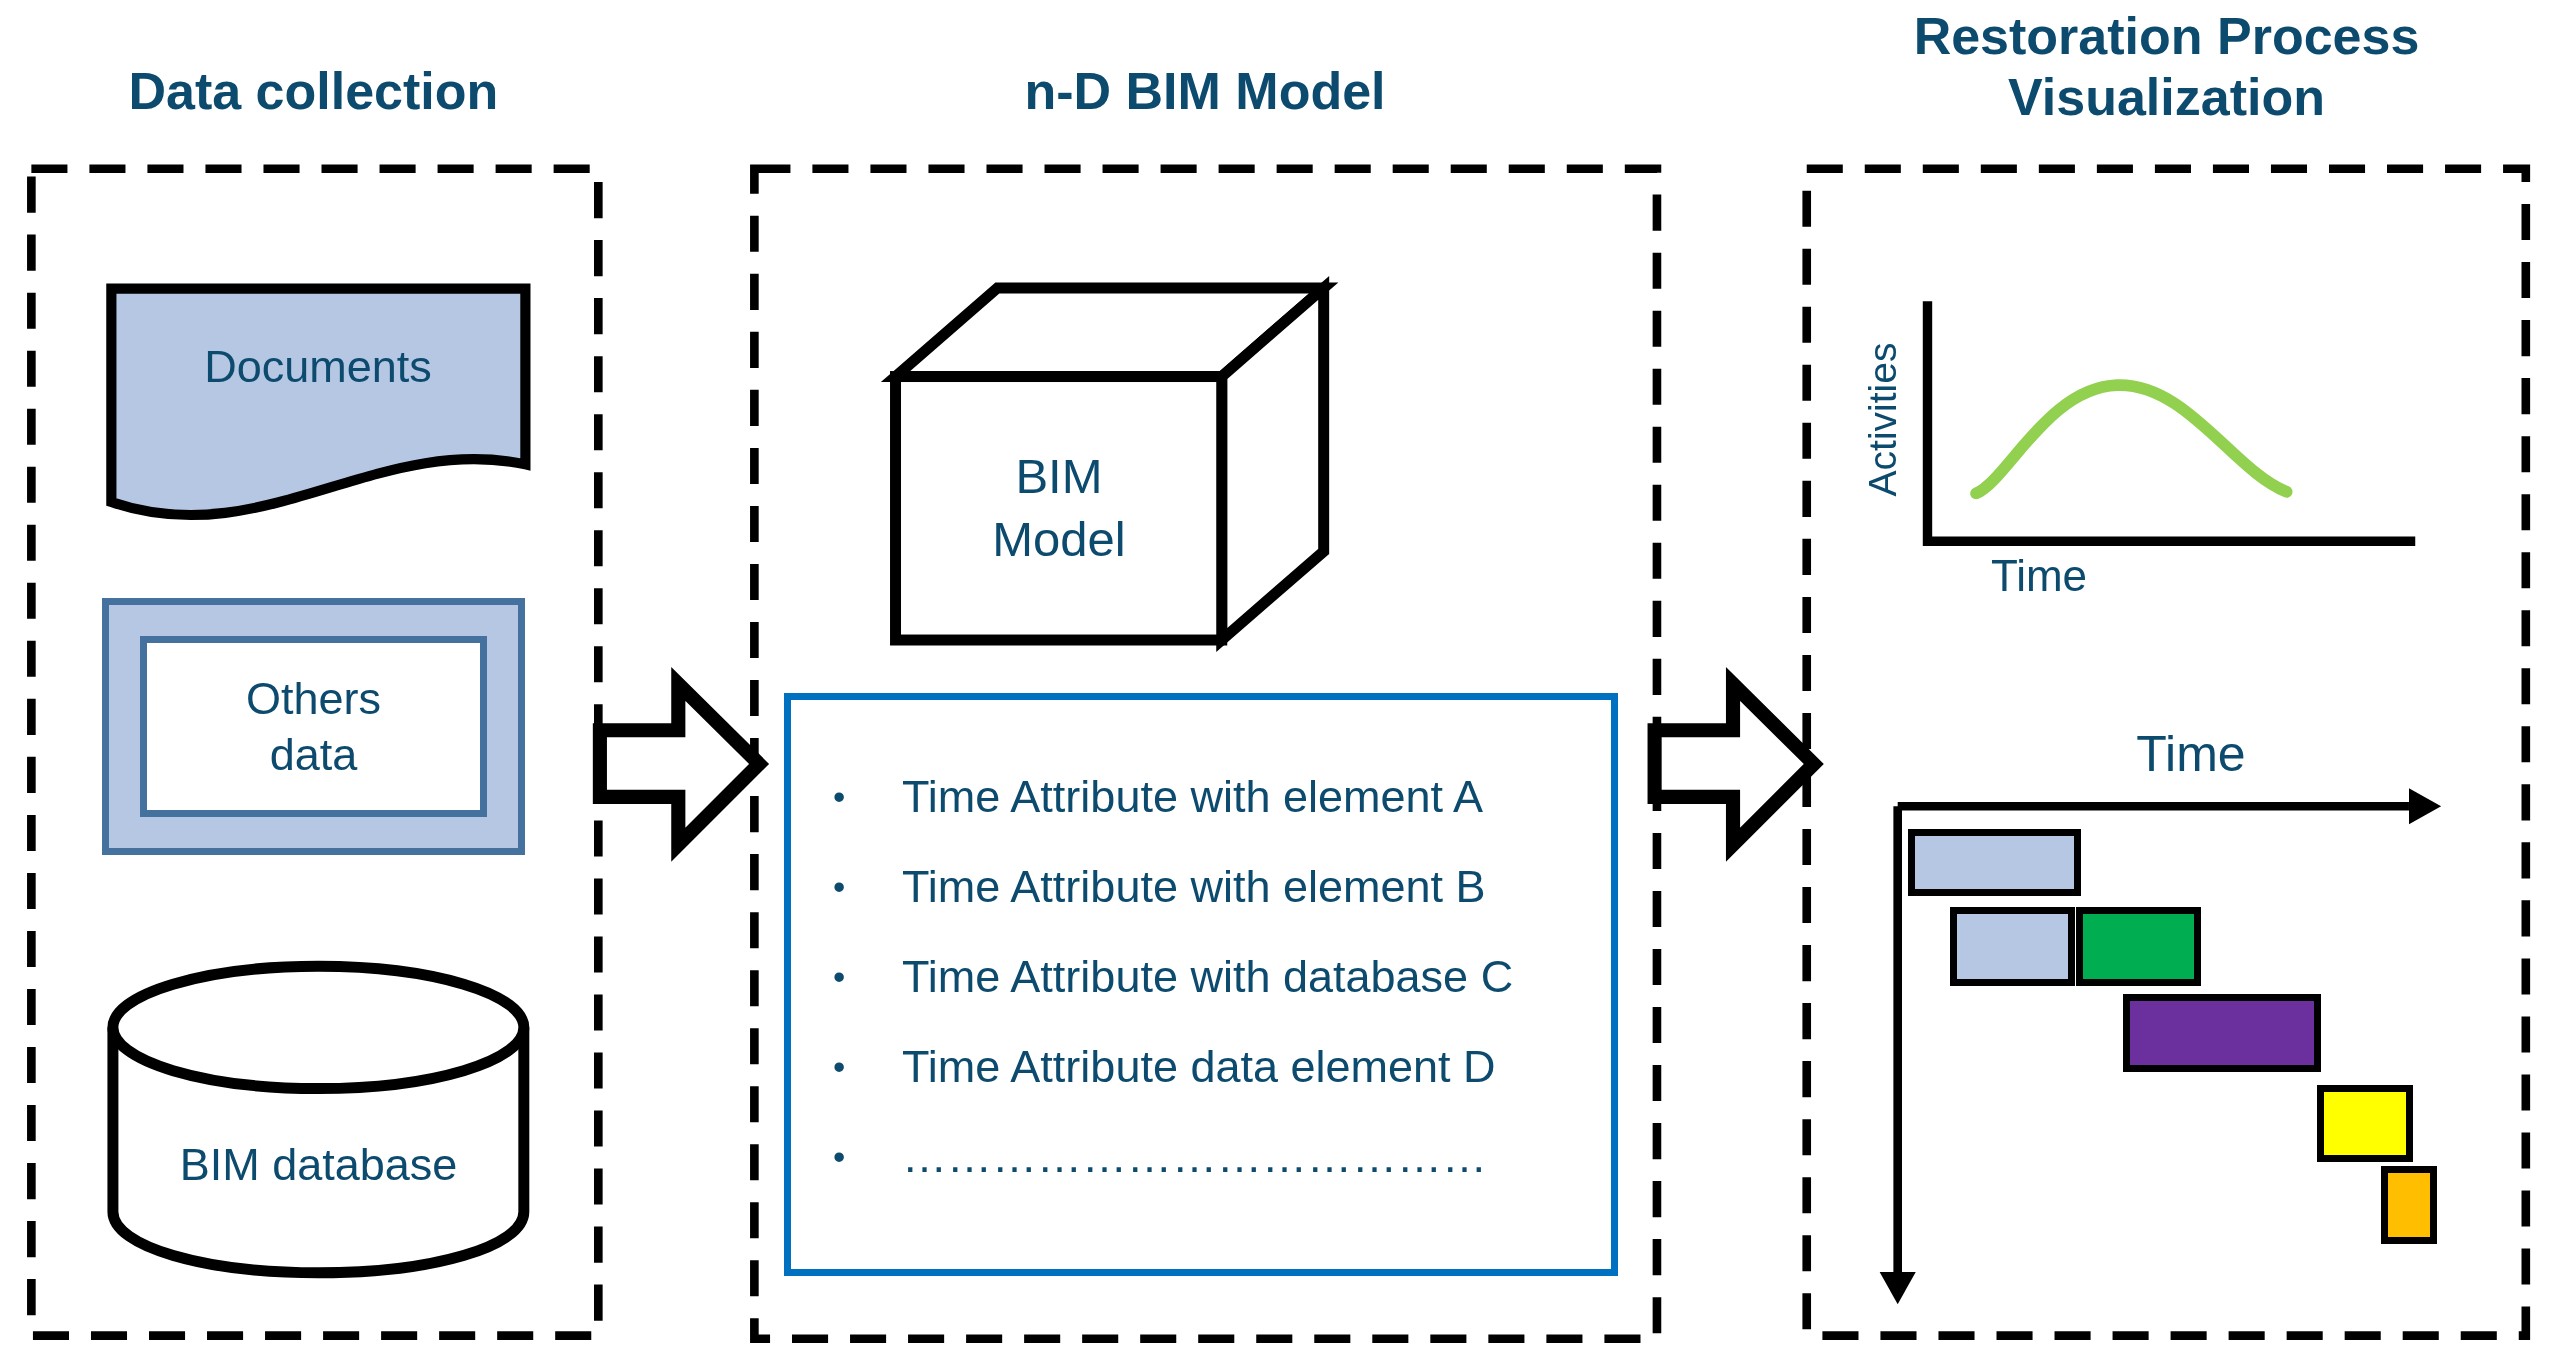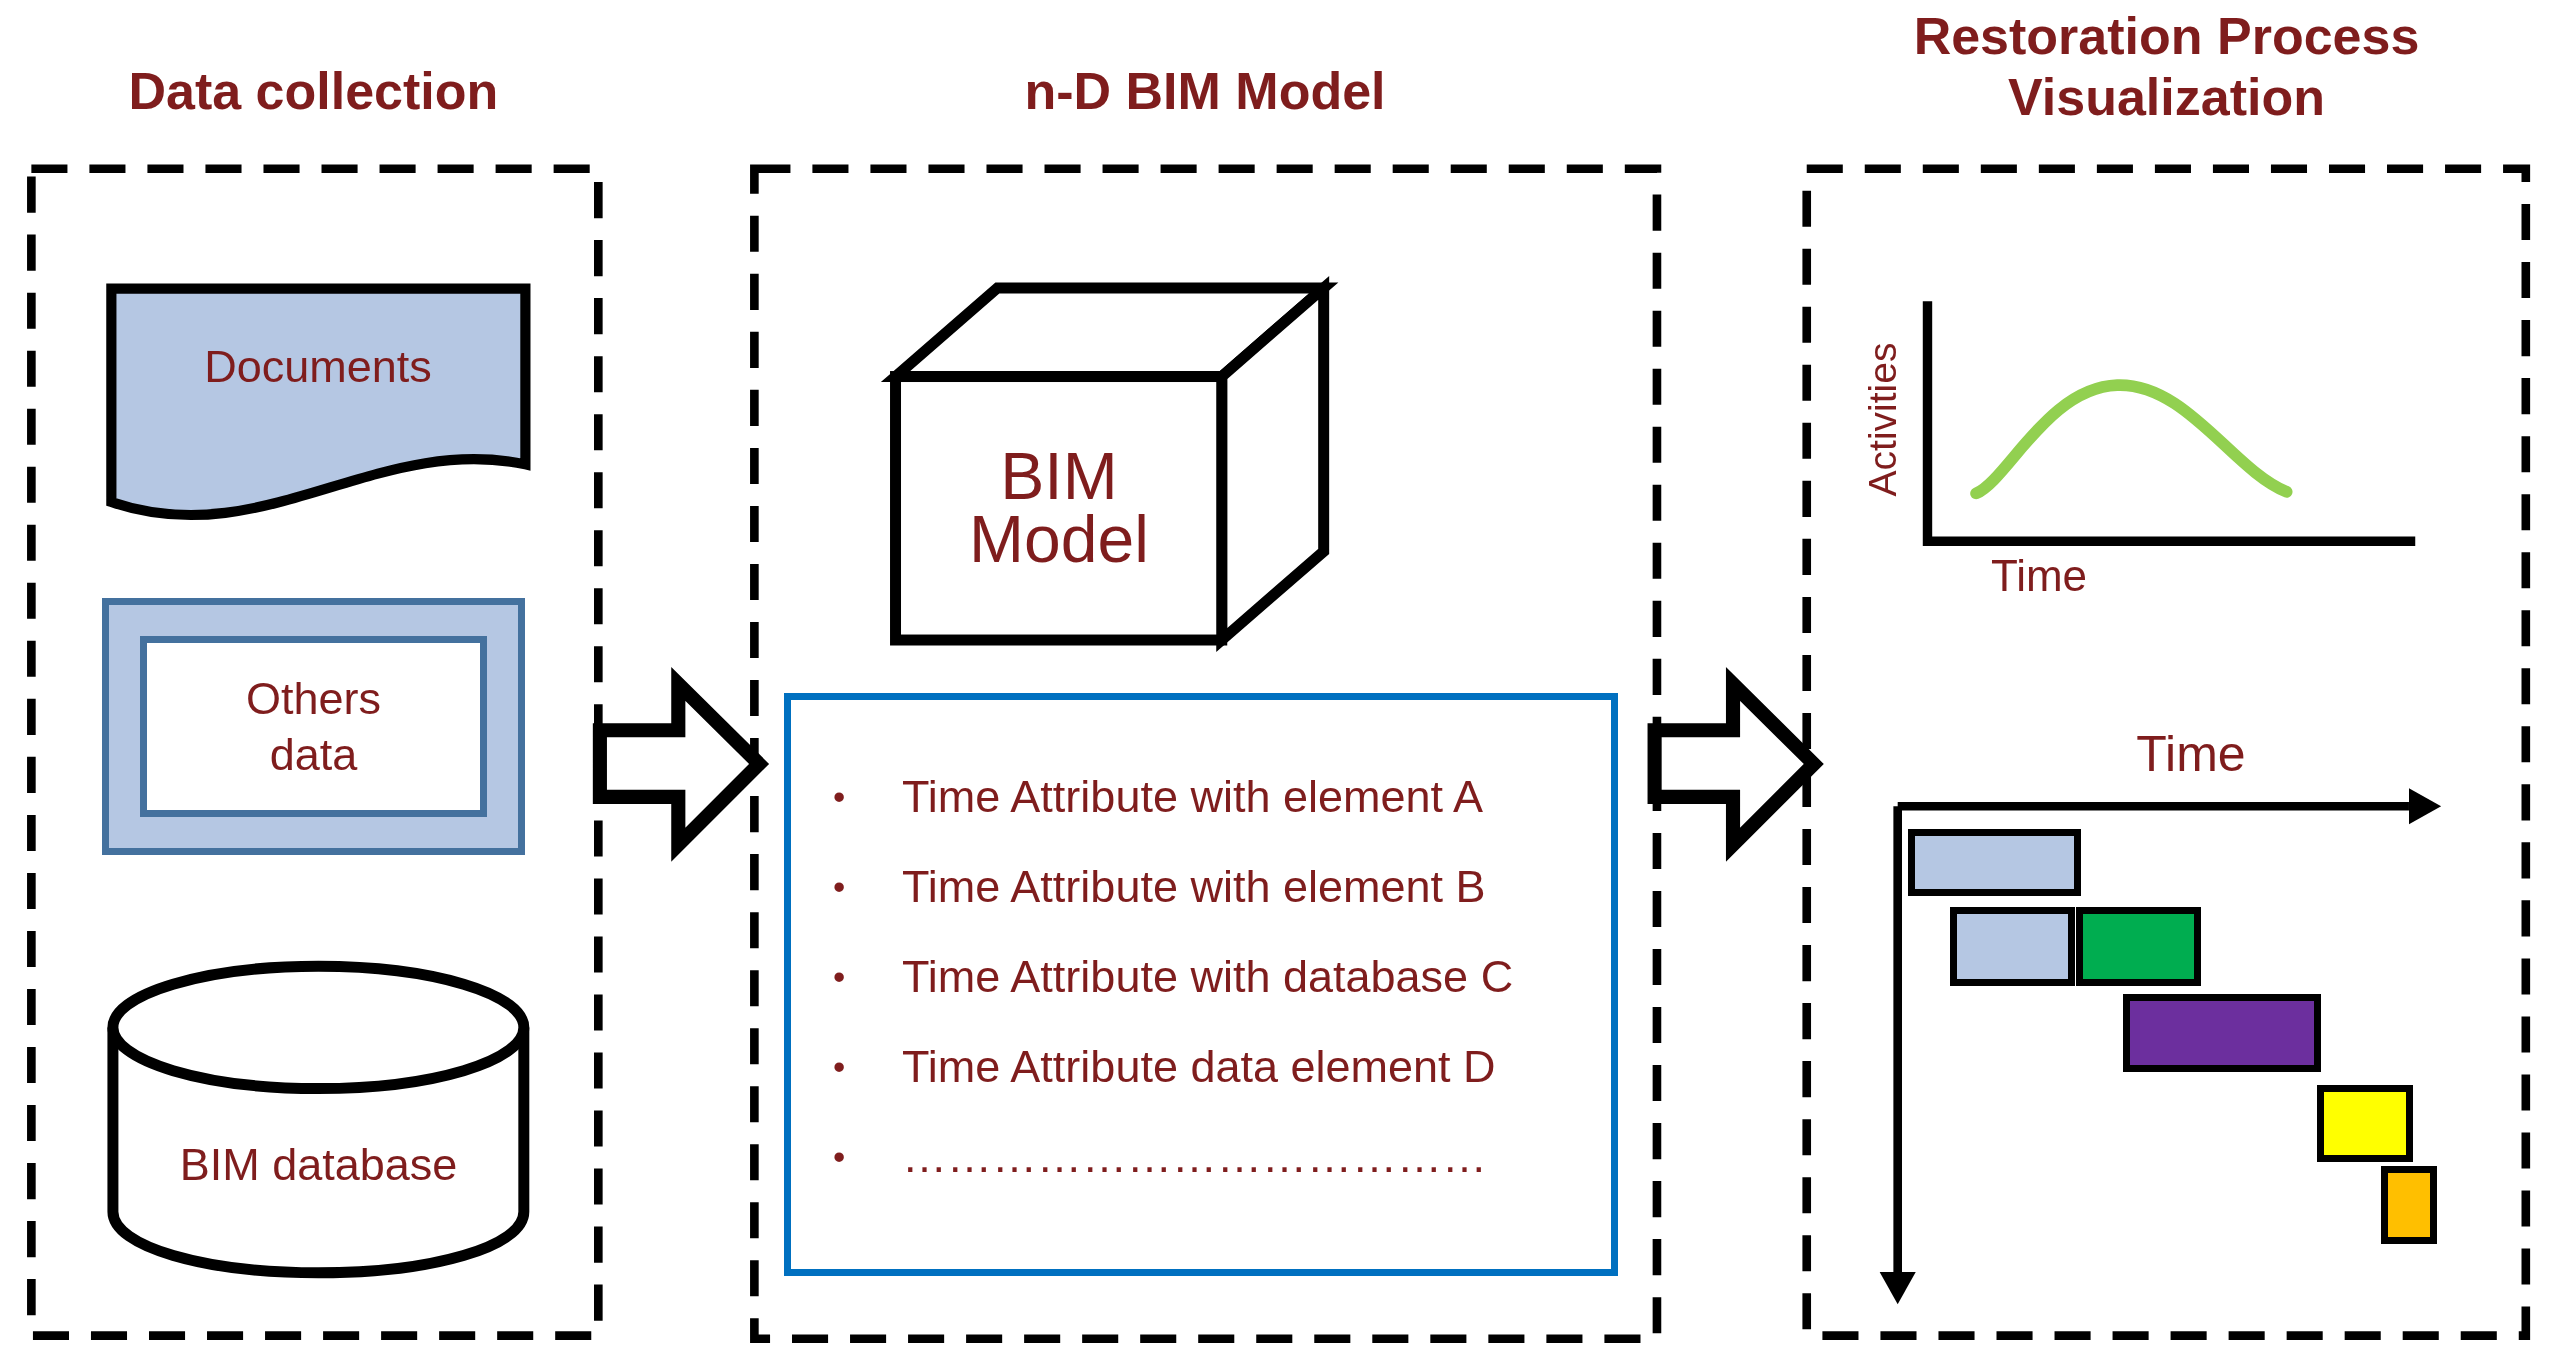--- a/index.html
+++ b/index.html
@@ -1,18 +1,18 @@
 <!DOCTYPE html>
 <html style="font-size:12.5px"><head>
 <meta charset="utf-8">
 <style>
   html,body{margin:0;padding:0;background:#ffffff;}
   .canvas{
     position:relative;width:2576px;height:1371px;background:#ffffff;
-    font-family:"Liberation Sans",sans-serif;color:#7f1d1d;overflow:hidden;text-decoration:underline;
+    font-family:"Liberation Sans",sans-serif;color:#0c4a6e;overflow:hidden;text-decoration:underline;
   }
   .canvas svg.shapes{position:absolute;left:0;top:0;width:2576px;height:1371px;}
   .panel-title{
     position:absolute;font-weight:bold;font-size:52px;line-height:61px;
     text-align:center;white-space:pre-line;
   }
   .shape-label{
     position:absolute;font-size:45px;line-height:56px;text-align:center;white-space:pre-line;
   }
   .others-outer{
@@ -84,21 +84,21 @@
 
   <div class="others-outer" style="background-color: rgb(181, 199, 227); border-color: rgb(68, 113, 158);">
     <div class="others-inner" style="border-color: rgb(68, 113, 158);">
       <div class="shape-label">Others
 data</div>
     </div>
   </div>
 
   <div class="shape-label" style="left:113px;top:1137px;width:411px;">BIM database</div>
 
-  <div class="shape-label" style="left:896px;top:445px;width:326px;font-size:66px;line-height:63px;">BIM
+  <div class="shape-label" style="left:896px;top:445px;width:326px;font-size:49px;line-height:63px;">BIM
 Model</div>
 
   <div class="list-box" style="border-color: rgb(0, 112, 192);">
     <ul>
       <li>
         <span class="bullet">•</span>
         <span>Time Attribute with element A</span>
       </li>
       <li>
         <span class="bullet">•</span>

